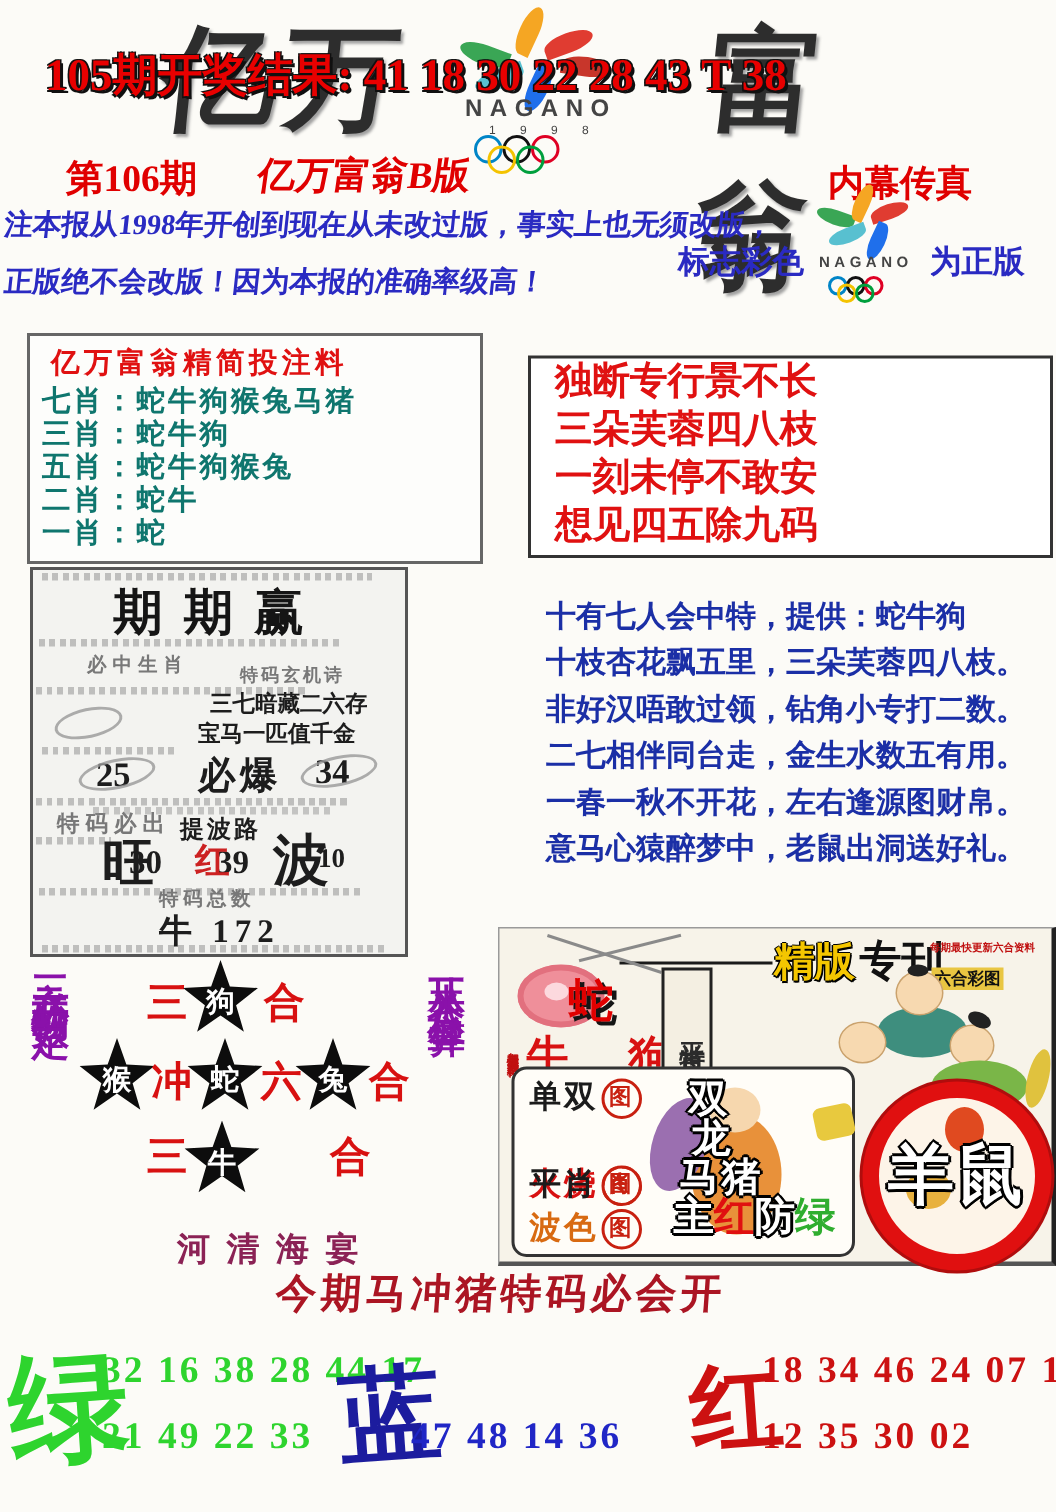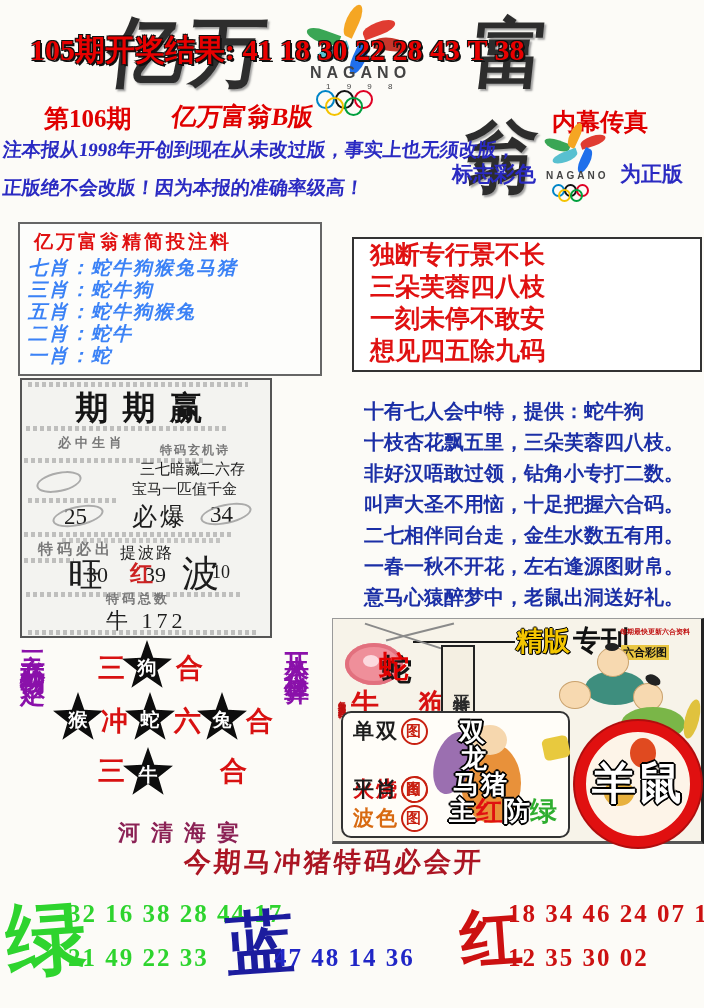--- a/index.html
+++ b/index.html
@@ -19,35 +19,35 @@
   .ring{position:absolute;border-radius:50%;background:transparent;}
 
   
   .red-head{color:#e00000;font-weight:bold;}
   .blue-note{color:#2a2ac2;font-weight:bold;font-size:19px;white-space:nowrap;}
   .blue-label{color:#2a2ac2;font-weight:bold;font-size:21px;}
 
   
   .tips-box{left:18px;top:222px;width:300px;height:150px;border:2px solid #666;background:#fdfdfb;}
   .tips-title{color:#e01111;font-weight:bold;font-size:19px;letter-spacing:3px;margin:5px 0 2px 14px;}
-  .tips-row{color:#3b82f6;font-weight:bold;font-size:19px;letter-spacing:2px;margin-left:8px;line-height:22px;font-style:italic;}
+  .tips-row{color:#0f766e;font-weight:bold;font-size:19px;letter-spacing:2px;margin-left:8px;line-height:22px;}
 
   
   .grid-box{left:352px;top:237px;width:346px;height:131px;border:2px solid #333;background:#fff;}
   .grid-row{display:flex;justify-content:space-between;padding:1px 16px;color:#e01111;
             font-weight:bold;font-size:25px;line-height:30px;text-align:center;}
 
   
   .clip{left:20px;top:378px;width:248px;height:256px;border:2px solid #555;background:#f3f3f0;}
   .smudge{position:absolute;height:5px;opacity:.5;
       background:repeating-linear-gradient(90deg,#8a8a8a 0 4px,transparent 4px 7px);}
   .clip-title{position:absolute;left:0;right:0;top:6px;text-align:center;color:#151515;
       font-weight:900;font-size:33px;letter-spacing:14px;}
   .clip-gray{position:absolute;color:#787878;font-weight:bold;}
-  .clip-black{position:absolute;color:#1d1d1d;font-weight:normal;}
+  .clip-black{position:absolute;color:#1d1d1d;font-weight:bold;}
   .scribble{position:absolute;width:42px;height:16px;border:2px solid #999;border-radius:50%;
       transform:rotate(-12deg);opacity:.8;}
 
   
   .blue-poem{left:364px;top:396px;width:336px;color:#1b2fa6;font-weight:bold;font-size:20px;
       line-height:31px;white-space:nowrap;}
 
   
   .v-purple{color:#8a11aa;font-weight:bold;font-size:25px;writing-mode:vertical-rl;
       letter-spacing:5px;text-orientation:upright;}
@@ -188,21 +188,20 @@
     <div class="clip-black" style="left:84px;top:226px;font-size:22px;letter-spacing:4px;">牛 172</div>
     <div class="smudge" style="left:6px;top:250px;width:230px;"></div>
   </div>
 
   <div class="abs" style="left:130px;top:558px;font-size:23px;color:#cc2222;font-weight:bold;">红</div>
 
   <div class="abs blue-poem">
     <div>十有七人会中特，提供：蛇牛狗</div>
     <div>十枝杏花飘五里，三朵芙蓉四八枝。</div>
     <div>非好汉唔敢过领，钻角小专打二数。</div>
-    <div>叫声大圣不用恼，十足把握六合码。</div>
     <div>二七相伴同台走，金生水数五有用。</div>
     <div>一春一秋不开花，左右逢源图财帛。</div>
     <div>意马心猿醉梦中，老鼠出洞送好礼。</div>
   </div>
 
   <div class="abs v-purple" style="left:16px;top:630px;height:200px;">三六必开物数定</div>
   <div class="abs v-purple" style="left:280px;top:630px;height:200px;">从来一八反弹算</div>
 
   <div class="abs star-red" style="left:98px;top:650px;">三</div>
   <div class="star" style="left:121px;top:640px;">

